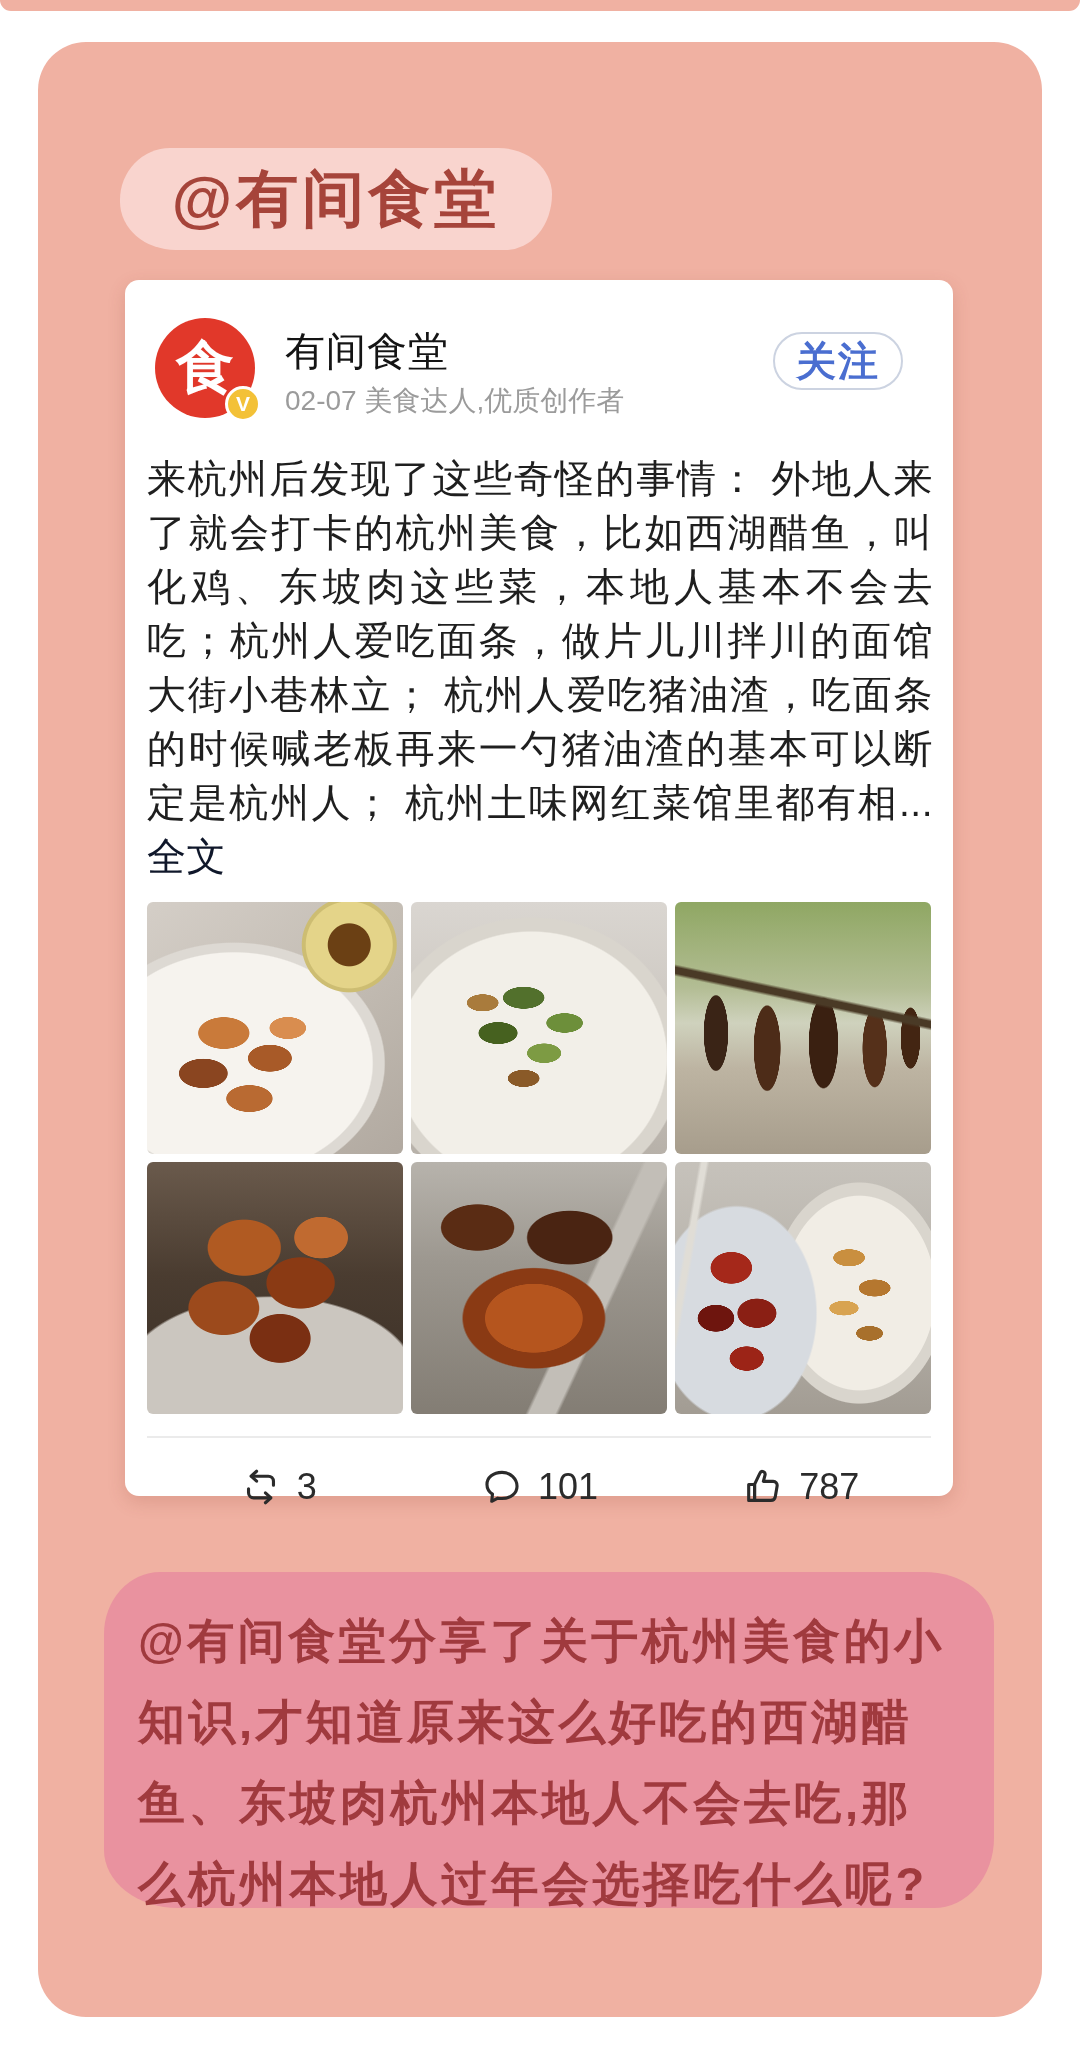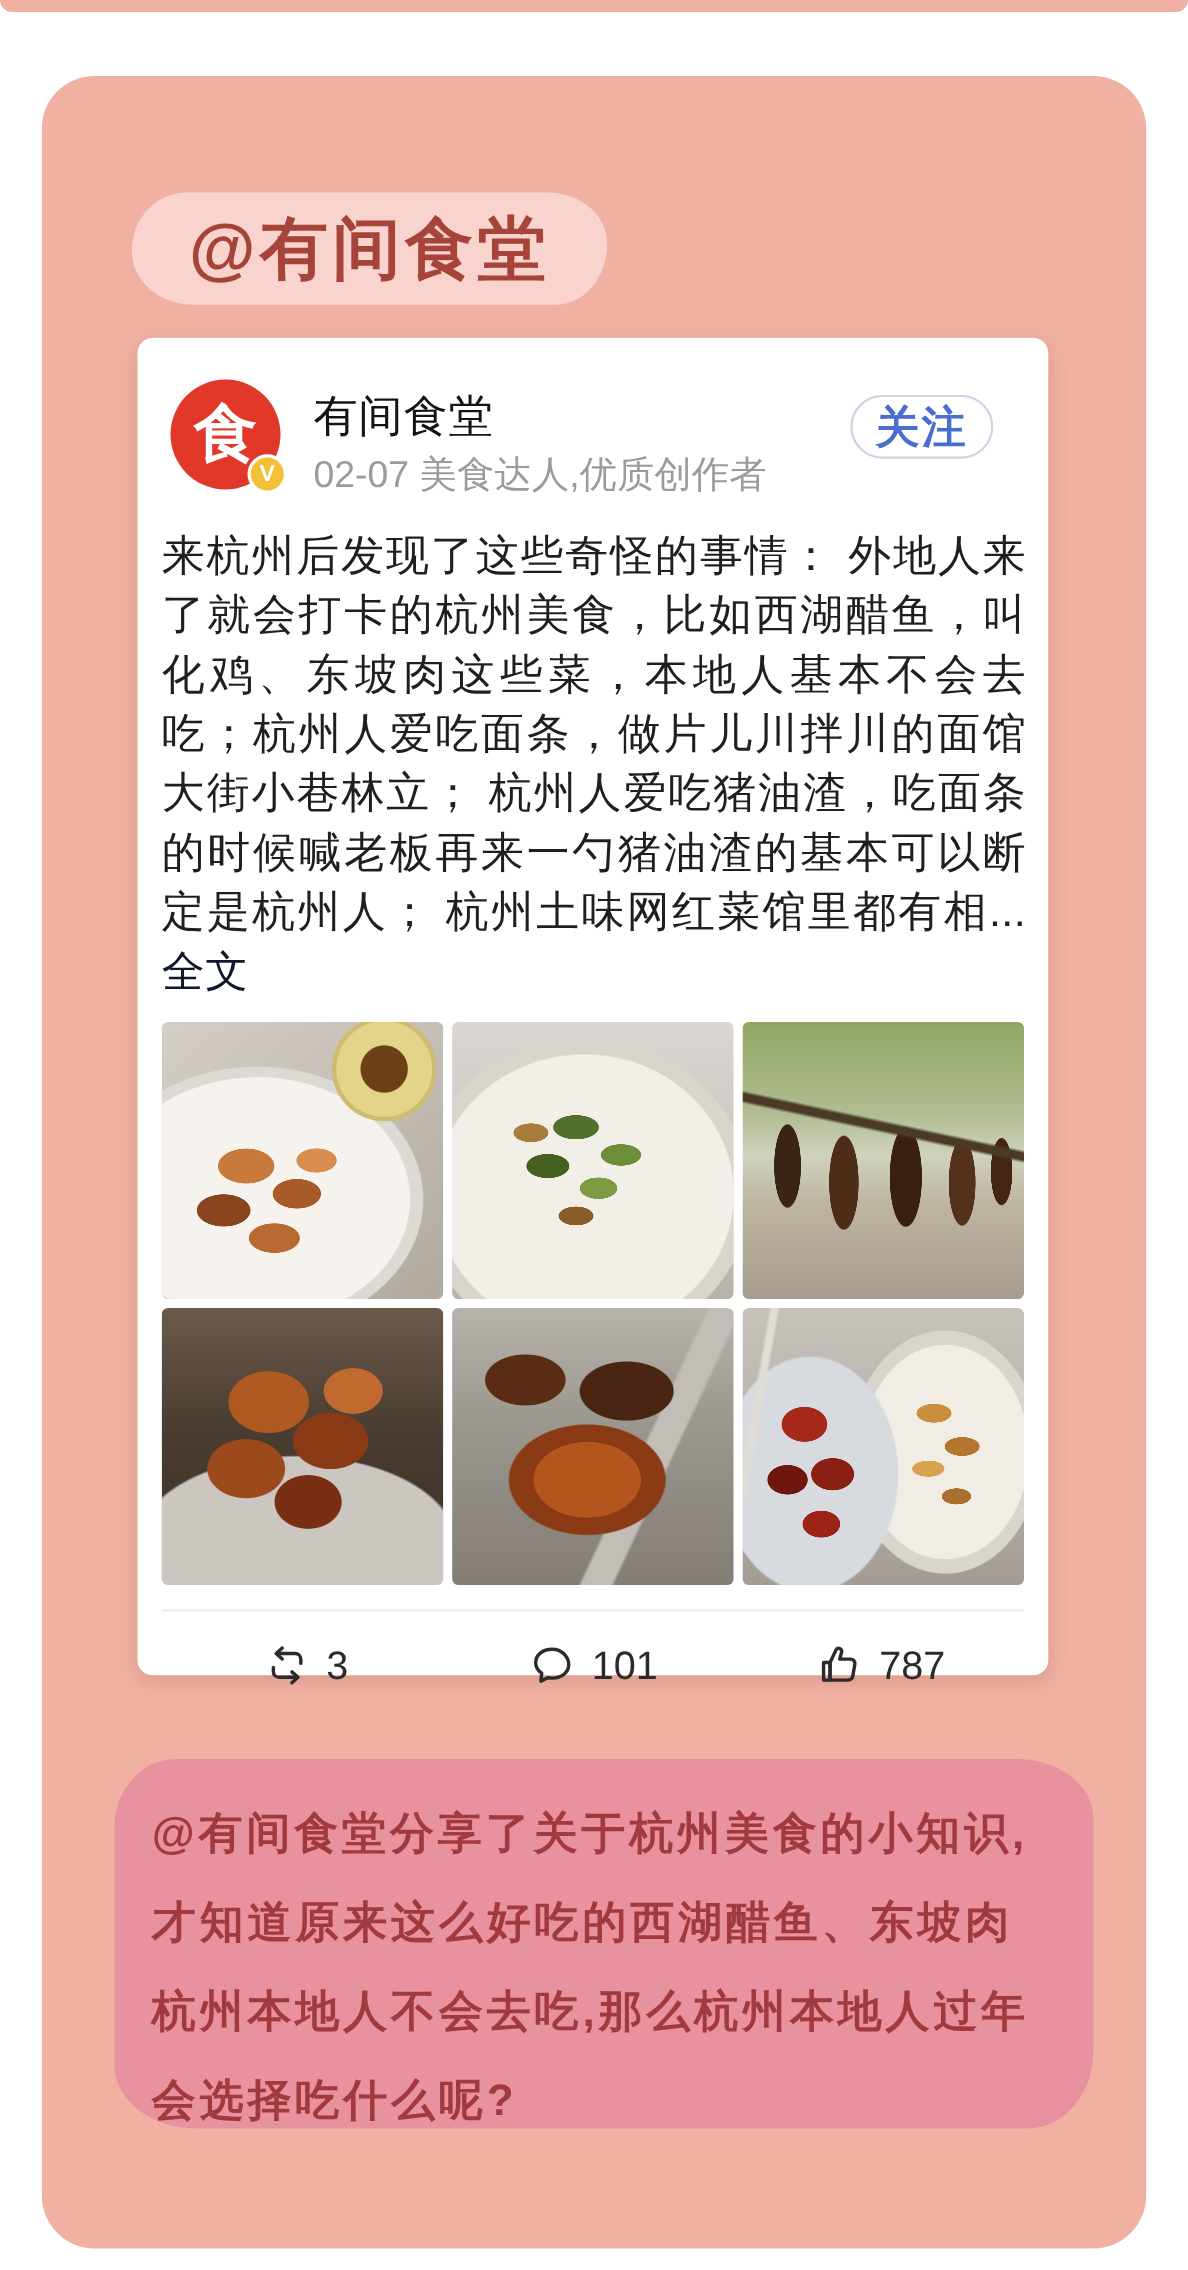--- a/index.html
+++ b/index.html
@@ -2,33 +2,33 @@
 <html><head>
 <meta charset="utf-8">
 <style>
   * { margin:0; padding:0; box-sizing:border-box; }
   html,body { background:#ffffff; }
   body { font-family:"Liberation Sans","DejaVu Sans",sans-serif; }
   .stage{ position:relative; width:1080px; height:2064px; background:#ffffff; overflow:hidden; margin:0 auto; }
 
   .prev-strip{ position:absolute; left:0; top:0; width:1080px; height:11px; background:#f0b1a2; border-radius:0 0 14px 14px; }
 
-  .big-card{ position:absolute; left:38px; top:42px; width:1004px; height:1975px; background:#f0b1a2; border-radius:48px;margin-top:27px; }
+  .big-card{ position:absolute; left:38px; top:42px; width:1004px; height:1975px; background:#f0b1a2; border-radius:48px; }
 
   .title-pill{ position:absolute; left:82px; top:106px; width:432px; height:102px; background:#f9d4ce; border-radius:54px 58px 50px 60px / 56px 50px 60px 52px; display:flex; align-items:center; justify-content:center; }
   .title-pill span{ color:#a6443a; font-size:62px; font-weight:bold; letter-spacing:4px; }
 
   .post-card{ position:absolute; left:87px; top:238px; width:828px; height:1216px; background:#ffffff; border-radius:14px; box-shadow:0 6px 18px rgba(140,60,45,.18); padding:0 22px; }
 
   .post-header{ position:relative; height:168px; }
   .avatar{ position:absolute; left:8px; top:38px; width:100px; height:100px; border-radius:50%; background:#e1382a; display:flex; align-items:center; justify-content:center; }
   .avatar .glyph{ color:#ffffff; font-size:58px; font-weight:bold; font-family:"Liberation Serif","DejaVu Serif",serif; }
   .v-badge{ position:absolute; left:78px; top:106px; width:36px; height:36px; border-radius:50%; background:#f3c137; border:3px solid #ffffff; display:flex; align-items:center; justify-content:center; color:#ffffff; font-size:21px; font-weight:bold; }
   .author-name{ position:absolute; left:138px; top:44px; font-size:40px; font-weight:normal; color:#141414; letter-spacing:1px; }
-  .author-meta{ position:absolute; left:138px; top:102px; font-size:34px; color:#9b9b9b; }
+  .author-meta{ position:absolute; left:138px; top:102px; font-size:28px; color:#9b9b9b; }
   .follow-btn{ position:absolute; right:28px; top:52px; width:130px; height:58px; border:2px solid #ccd3e1; border-radius:30px; background:#ffffff; color:#4a6ed0; font-size:40px; font-weight:bold; display:flex; align-items:center; justify-content:center; letter-spacing:2px; cursor:pointer; }
 
   .post-text{ margin-top:4px; width:786px; font-size:39px; line-height:54px; color:#1f1f1f; letter-spacing:0.5px; text-align:justify; }
   .full-text-link{ color:#0f172a; text-decoration:none; }
 
   .photo-grid{ margin-top:18px; display:grid; grid-template-columns:repeat(3,1fr); gap:8px; width:784px; }
   .photo{ width:100%; height:252px; border-radius:6px; cursor:pointer; }
 
   
   .p1{ background:
@@ -91,21 +91,21 @@
     linear-gradient(180deg,#c6c2bb 0%,#b4afa7 60%,#a29c93 100%); }
 
   .read-count{ margin-top:26px; font-size:33px; color:#a8a8a8; }
   .divider{ margin-top:22px; width:784px; height:2px; background:#ebebeb; }
   .action-bar{ margin-top:16px; height:66px; display:flex; align-items:center; }
   .action{ flex:1; display:flex; align-items:center; justify-content:center; gap:14px; color:#2b2b2b; cursor:pointer; background:none; border:none; font-family:inherit; }
   .action svg{ width:44px; height:44px; stroke:#2b2b2b; stroke-width:1.7; fill:none; stroke-linecap:round; stroke-linejoin:round; }
   .action .count{ font-size:36px; color:#2b2b2b; }
 
   .caption-blob{ position:absolute; left:66px; top:1530px; width:890px; height:336px; background:#e9929f; border-radius:56px 70px 60px 74px / 62px 54px 70px 58px; padding:28px 34px; }
-  .caption-text{ color:#a03a3e; font-size:40px; font-weight:bold; line-height:81px; letter-spacing:3.5px; }
+  .caption-text{ color:#a03a3e; font-size:47px; font-weight:bold; line-height:81px; letter-spacing:3.5px; }
 </style>
 </head>
 <body>
 
 <div class="stage">
 
   <div class="prev-strip"></div>
 
   <div class="big-card">
 

